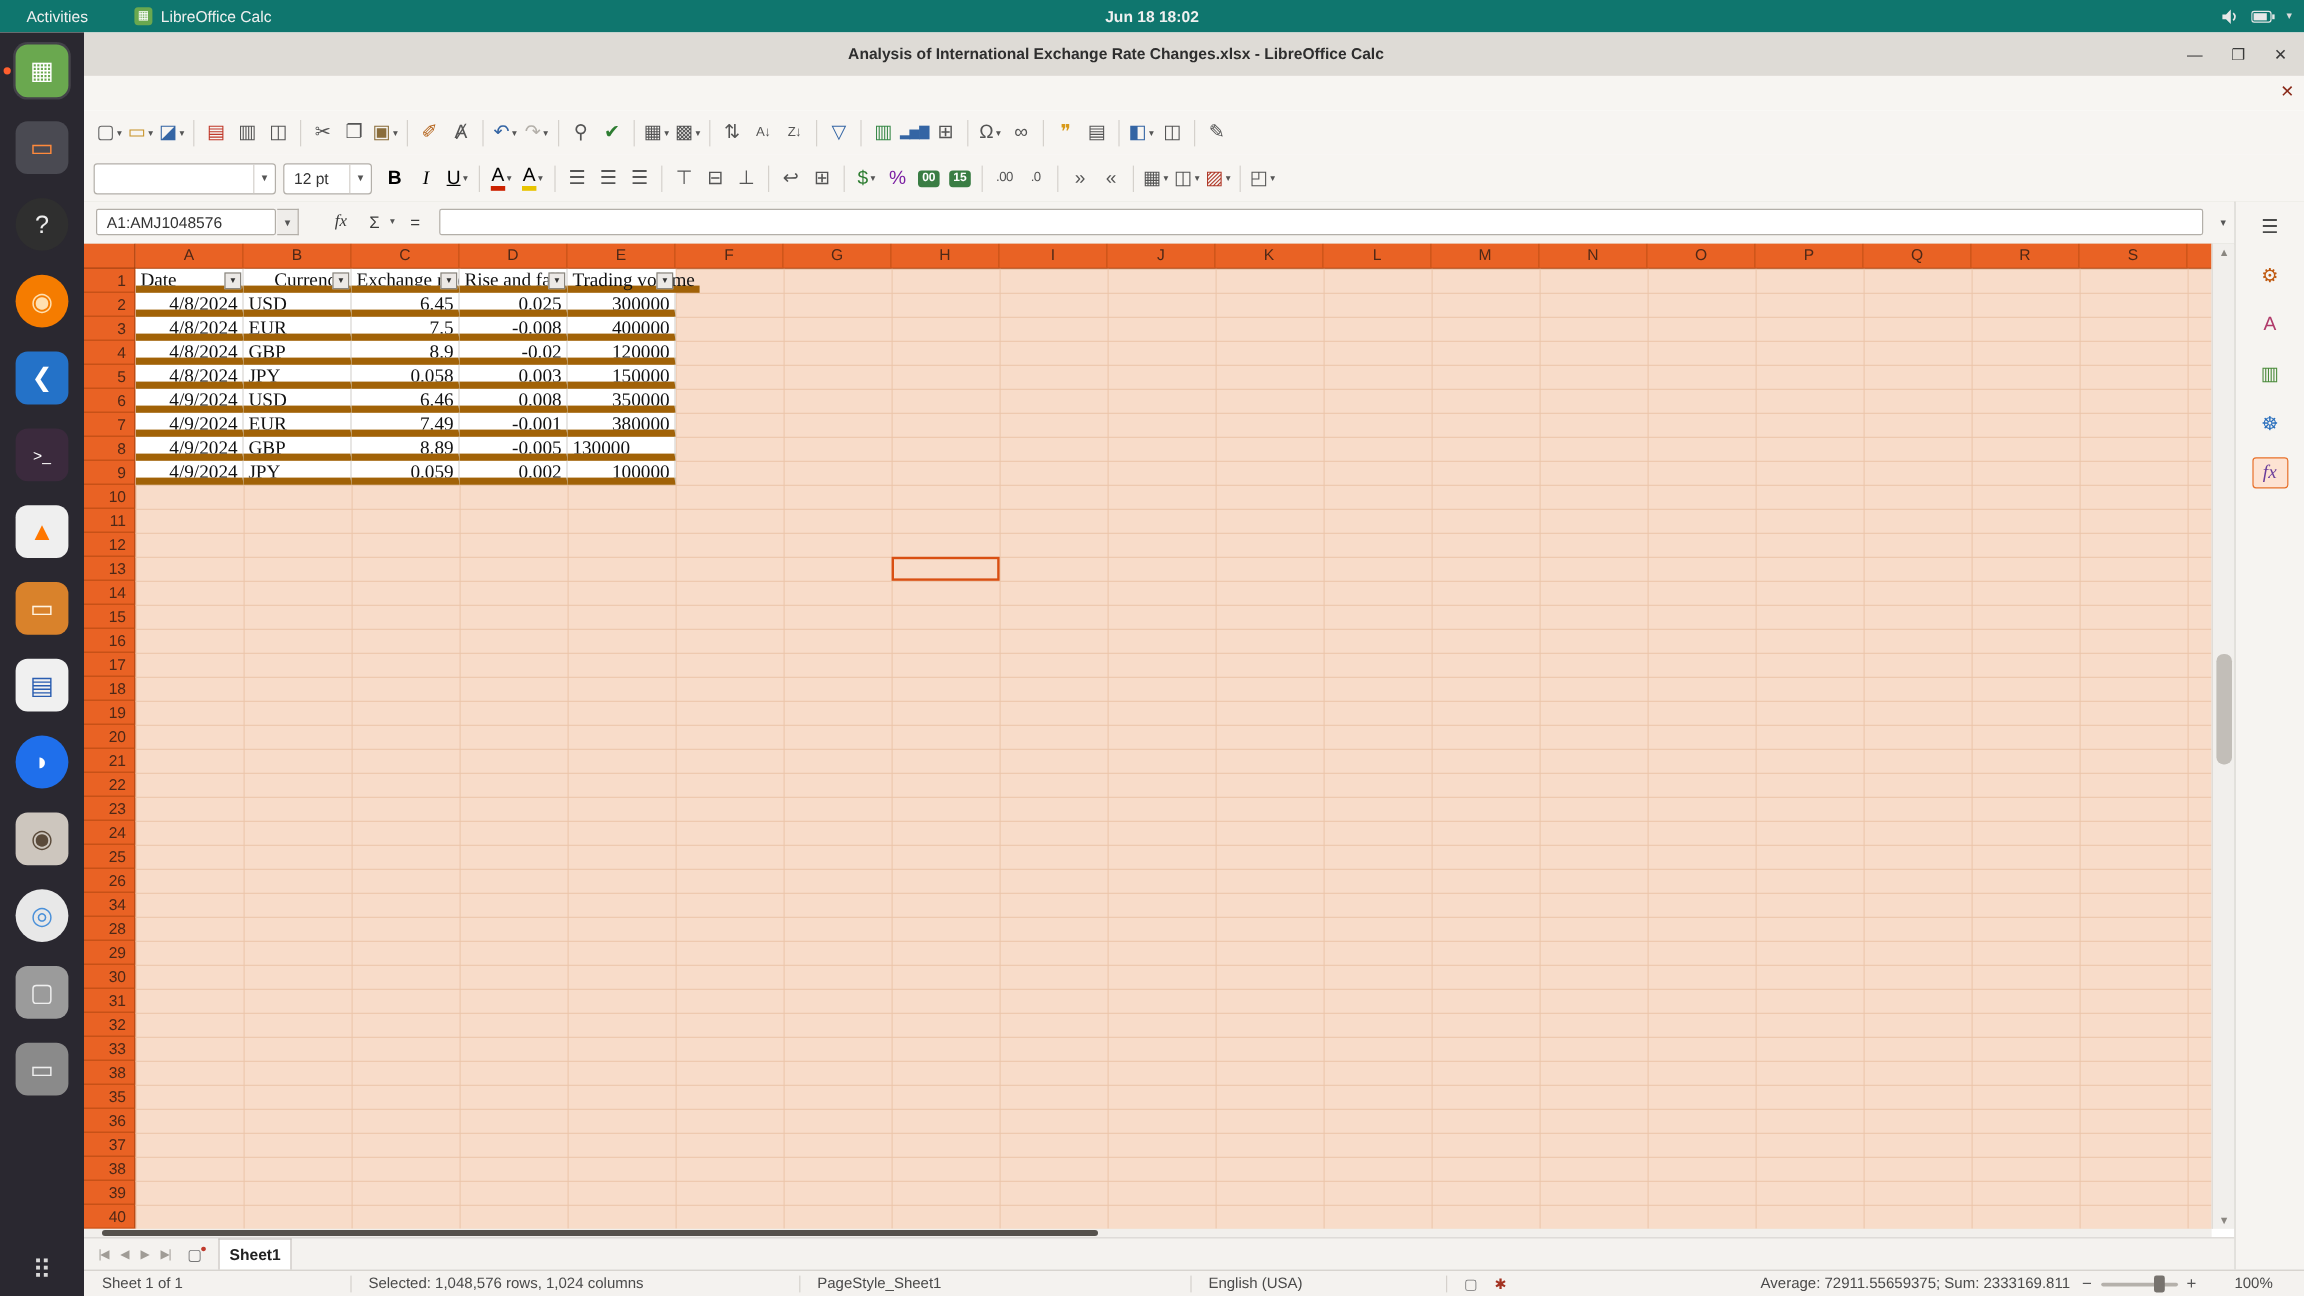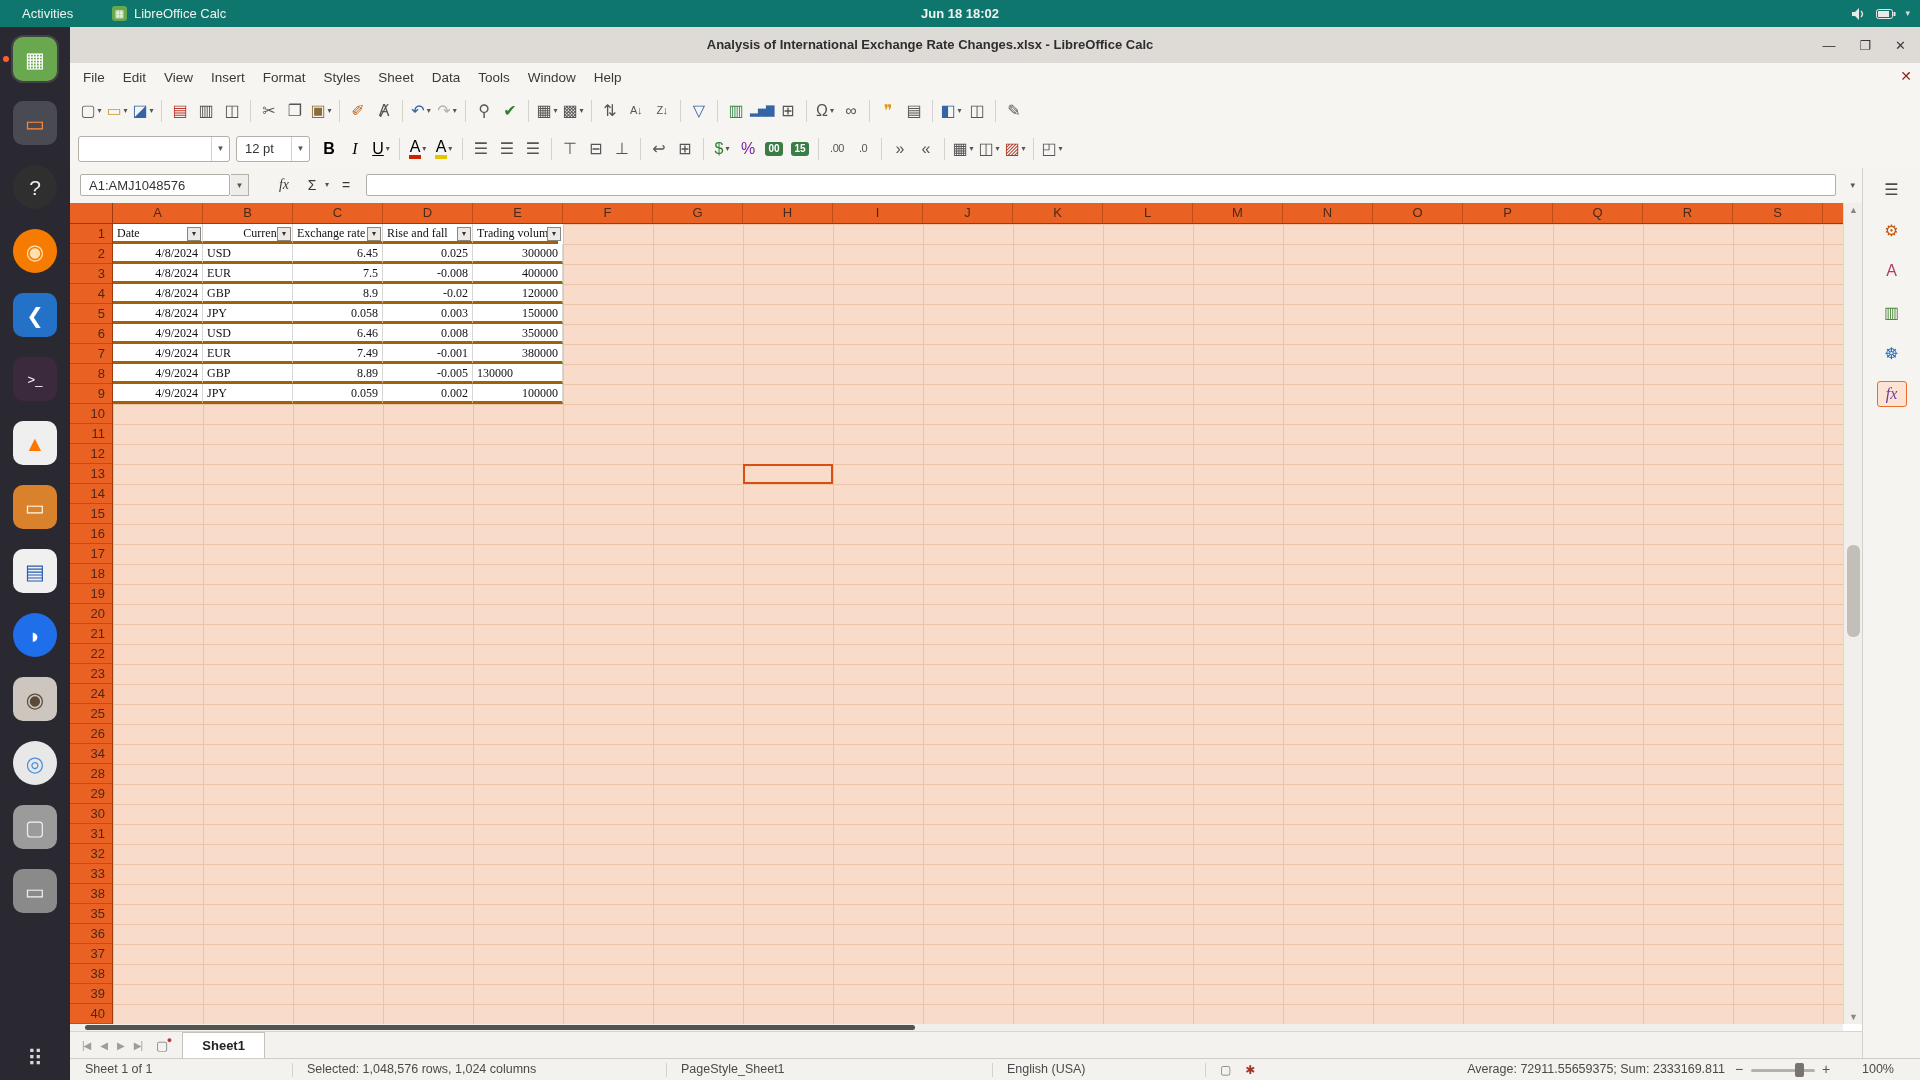--- a/index.html
+++ b/index.html
@@ -85,43 +85,43 @@
       background:#e96224;border-right:1px solid #bf4e14;box-sizing:border-box;}
   #row-heads{left:0;top:21px;width:43px;height:800px;background:#e96224;border-right:1px solid #9c3c0c;box-sizing:border-box;}
   .rowh{height:20px;line-height:19px;text-align:right;padding-right:7px;font-size:13px;color:#4e2817;
       border-bottom:1px solid #bf4e14;box-sizing:border-box;}
   #cells{left:43px;top:21px;width:1730px;height:800px;overflow:hidden;
       background-color:#f8dcc9;
       background-image:linear-gradient(to right,#ebc4a8 1px,transparent 1px),
                        linear-gradient(to bottom,#ebc4a8 1px,transparent 1px);
       background-size:90px 20px;}
   #sheet-table{position:absolute;left:0;top:0;width:450px;height:180px;background:#fff;}
-  .tcell{position:absolute;height:20px;line-height:19px;font-family:"Liberation Serif",serif;font-size:12px;
+  .tcell{position:absolute;height:20px;line-height:19px;font-family:"Liberation Serif",serif;font-size:16px;
       color:#111;padding:0 4px;box-sizing:border-box;overflow:hidden;white-space:nowrap;
-      border-right:1px solid #d8d6d2;border-bottom:3px solid #a16207;}
+      border-right:1px solid #d8d6d2;border-bottom:6px solid #a16207;}
   .tcell.ovf{overflow:visible;width:auto;border-right:none;z-index:1;background:transparent;}
   .filter-btn{position:absolute;width:14px;height:14px;background:#ece9e6;border:1px solid #8a867f;
       box-sizing:border-box;z-index:2;display:flex;align-items:center;justify-content:center;
       font-size:8px;color:#333;line-height:1;}
   #cell-cursor{position:absolute;width:90px;height:20px;border:2px solid #d94f12;box-sizing:border-box;z-index:3;}
   
   #vscroll{left:1843px;top:203px;width:19px;height:821px;background:#f1efec;border-left:1px solid #dbd7d2;box-sizing:border-box;}
   #vscroll .arr{position:absolute;left:0;width:19px;text-align:center;font-size:9px;color:#8a8680;}
   #vthumb{position:absolute;left:3px;top:342px;width:13px;height:92px;background:#c2beb8;border-radius:6px;}
   #hscroll{left:70px;top:1024px;width:1773px;height:7px;background:#f1efec;}
   #hthumb{position:absolute;left:15px;top:1px;width:830px;height:5px;background:#56524d;border-radius:3px;}
   
   #tabbar{left:70px;top:1031px;width:1792px;height:27px;background:#f4f2ef;border-top:1px solid #d8d5d1;
       display:flex;align-items:center;box-sizing:border-box;}
   #tab-nav{display:flex;align-items:center;gap:10px;margin-left:12px;}
   .tabnav{font-size:10px;color:#a09c96;letter-spacing:-1px;}
   #add-sheet{margin-left:14px;position:relative;font-size:13px;color:#777;}
   #add-sheet .dot{position:absolute;right:-4px;top:-3px;font-size:9px;color:#c0392b;}
   #tabs{display:flex;margin-left:14px;height:27px;align-items:stretch;}
-  .sheet-tab{padding:0 19px;display:flex;align-items:center;font-size:13px;color:#222;}
+  .sheet-tab{padding:0 8px;display:flex;align-items:center;font-size:13px;color:#222;}
   .sheet-tab.active{background:#fff;border:1px solid #c5c1bb;border-bottom:none;font-weight:bold;}
   
   #sidebar{left:1862px;top:168px;width:58px;height:890px;background:#f6f4f1;border-left:1px solid #d5d2ce;box-sizing:border-box;}
   #sidebar-icons{display:flex;flex-direction:column;align-items:center;padding-top:8px;gap:15px;}
   .sb-ic{width:30px;height:26px;display:flex;align-items:center;justify-content:center;font-size:16px;border-radius:3px;}
   .sb-ic.sel{background:#fde3d3;border:1px solid #e8702a;box-sizing:border-box;}
   .sb-ic.it{font-style:italic;font-family:"Liberation Serif",serif;}
   
   #statusbar{left:70px;top:1058px;width:1850px;height:22px;background:#f4f2ef;border-top:1px solid #d0cdc8;
       font-size:12.5px;color:#4a4a4a;box-sizing:border-box;}
@@ -159,33 +159,20 @@
 <div id="titlebar" class="abs">
   <div id="title" class="abs">Analysis of International Exchange Rate Changes.xlsx - LibreOffice Calc</div>
   <div id="winbtns" class="abs">
       <span class="winbtn">—</span>
       <span class="winbtn">❐</span>
       <span class="winbtn">✕</span>
     </div>
 </div>
 
 <div id="menubar" class="abs">
-  <div id="menu-items">
-      <span class="menu-item">File</span>
-      <span class="menu-item">Edit</span>
-      <span class="menu-item">View</span>
-      <span class="menu-item">Insert</span>
-      <span class="menu-item">Format</span>
-      <span class="menu-item">Styles</span>
-      <span class="menu-item">Sheet</span>
-      <span class="menu-item">Data</span>
-      <span class="menu-item">Tools</span>
-      <span class="menu-item">Window</span>
-      <span class="menu-item">Help</span>
-    </div>
   <span id="doc-close">✕</span>
 </div>
 
 <div id="toolbar1" class="abs">
   <div class="tb-row" id="tb1-icons">
       <span class="tb-btn">
         <span class="tb-glyph" style="color: rgb(102, 102, 102);">▢</span>
         <span class="tb-arrow">▾</span>
       </span>
       <span class="tb-btn">

